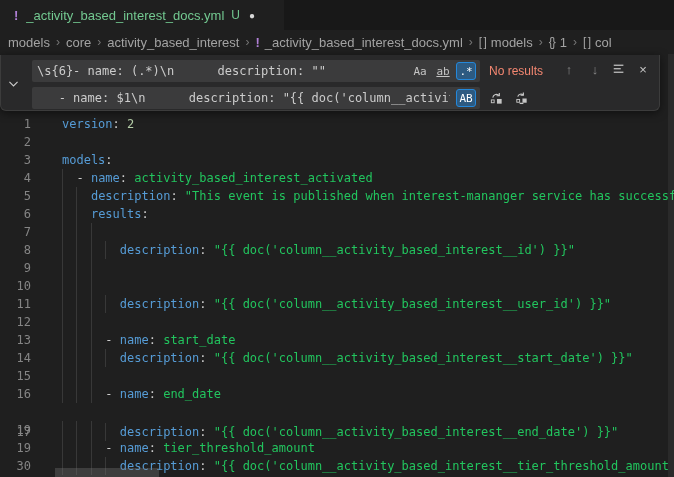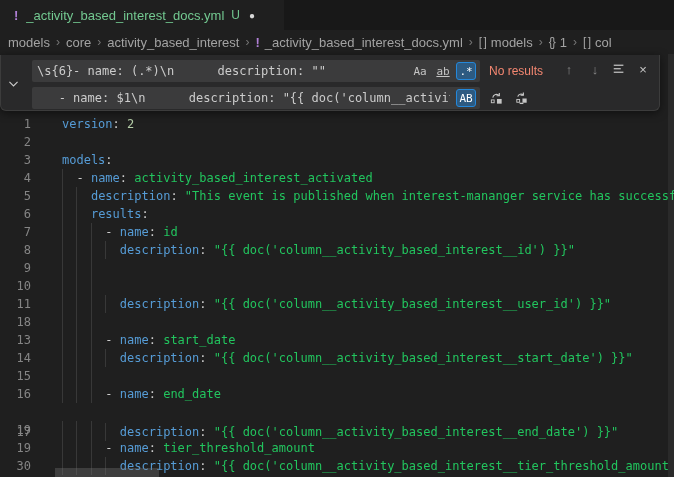--- a/index.html
+++ b/index.html
@@ -137,21 +137,20 @@
           <span class="lnum">6</span>
           <span class="guide" style="left: 62px;"></span>
           <span class="guide" style="left: 76.4492px;"></span>
           <span class="ctext"><span class="tk-p">    </span><span class="tk-k">results</span><span class="tk-p">:</span></span>
         </div>
         <div class="row" style="top: 169px;">
           <span class="lnum">7</span>
           <span class="guide" style="left: 62px;"></span>
           <span class="guide" style="left: 76.4492px;"></span>
           <span class="guide" style="left: 90.8984px;"></span>
-          <span class="ctext"><span class="tk-p">      - </span><span class="tk-k">name</span><span class="tk-p">: </span><span class="tk-s">id</span></span>
         </div>
         <div class="row" style="top: 187px;">
           <span class="lnum">8</span>
           <span class="guide" style="left: 62px;"></span>
           <span class="guide" style="left: 76.4492px;"></span>
           <span class="guide" style="left: 90.8984px;"></span>
           <span class="guide" style="left: 105.348px;"></span>
           <span class="ctext"><span class="tk-p">        </span><span class="tk-k">description</span><span class="tk-p">: </span><span class="tk-s">"{{ doc('column__activity_based_interest__id') }}"</span></span>
         </div>
         <div class="row" style="top: 205px;">
@@ -169,21 +168,21 @@
         </div>
         <div class="row" style="top: 241px;">
           <span class="lnum">11</span>
           <span class="guide" style="left: 62px;"></span>
           <span class="guide" style="left: 76.4492px;"></span>
           <span class="guide" style="left: 90.8984px;"></span>
           <span class="guide" style="left: 105.348px;"></span>
           <span class="ctext"><span class="tk-p">        </span><span class="tk-k">description</span><span class="tk-p">: </span><span class="tk-s">"{{ doc('column__activity_based_interest__user_id') }}"</span></span>
         </div>
         <div class="row" style="top: 259px;">
-          <span class="lnum">18</span>
+          <span class="lnum">12</span>
           <span class="guide" style="left: 62px;"></span>
           <span class="guide" style="left: 76.4492px;"></span>
           <span class="guide" style="left: 90.8984px;"></span>
           <span class="ctext"></span>
         </div>
         <div class="row" style="top: 277px;">
           <span class="lnum">13</span>
           <span class="guide" style="left: 62px;"></span>
           <span class="guide" style="left: 76.4492px;"></span>
           <span class="guide" style="left: 90.8984px;"></span>

